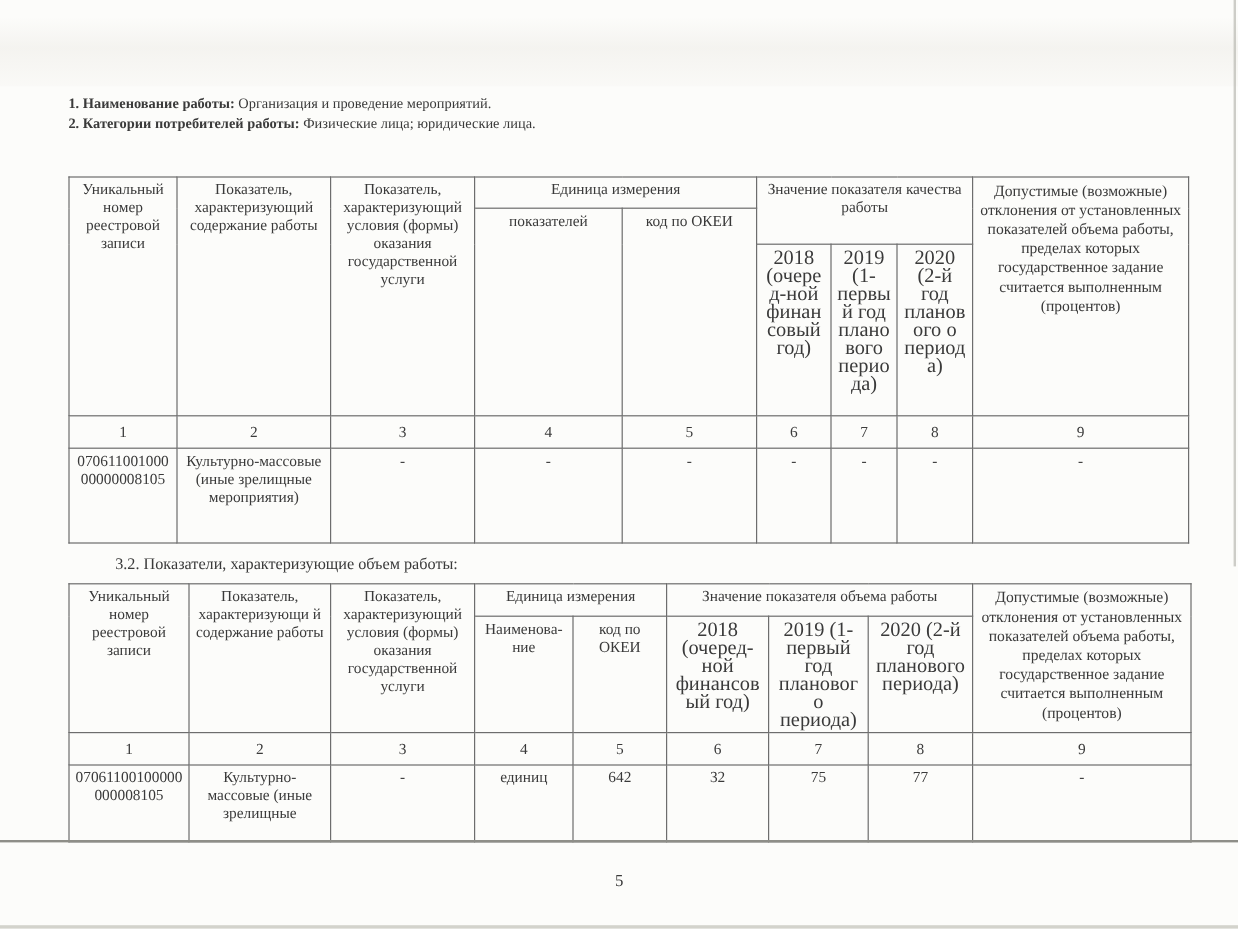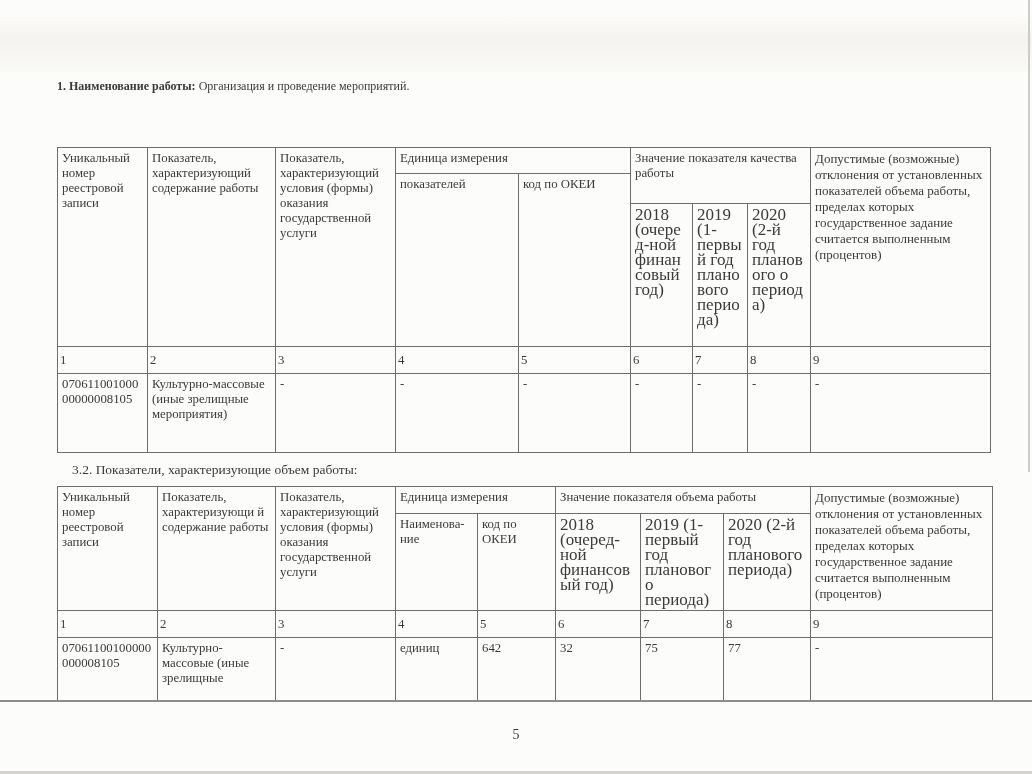--- a/index.html
+++ b/index.html
@@ -25,30 +25,30 @@
   .full-cut-line{
     position:absolute;left:0;top:700px;width:1032px;height:2px;
     background:#8e8e88;
   }
   .intro{
     position:absolute;left:57px;top:78px;width:940px;
     font-size:12px;line-height:16.5px;
   }
   .intro .b{font-weight:bold;}
   .caption-32{
-    position:absolute;left:72px;top:462px;
+    position:absolute;left:96px;top:462px;
     font-size:13.5px;
   }
   table.doc{
     position:absolute;border-collapse:collapse;table-layout:fixed;
     font-size:12.8px;line-height:15px;color:#3a3a3a;
   }
   table.doc td{
     border:1px solid #6d6d6d;
-    vertical-align:top;
+    text-align:center;vertical-align:top;
     padding:3px 4px;overflow:hidden;
   }
   table.doc td.year{overflow-wrap:anywhere;font-size:17px;}
   table.doc tr.nums td{vertical-align:middle;padding:2px;}
   table.doc td.devi{font-size:13px;line-height:16px;margin-top:36px;}
   #t1{left:57px;top:147px;width:933px;}
   #t2{left:57px;top:486px;width:935px;}
   .h26{height:26px;} .h30{height:30px;} .h143{height:143px;}
   .h27{height:27px;} .h79{height:79px;}
   .h28{height:27px;} .h97{height:97px;} .h64{height:64px;}
@@ -58,20 +58,21 @@
   }
 </style>
 </head>
 <body>
 
 <div class="scan-top-noise"></div>
 <div class="scan-right-edge"></div>
 
 <div class="intro">
   <div><span class="b">1. Наименование работы:</span><span> Организация и проведение мероприятий.</span></div>
+  <div><span class="b">2. Категории потребителей работы:</span><span> Физические лица; юридические лица.</span></div>
 </div>
 
 <table class="doc" id="t1">
   <colgroup>
     <col style="width:90px">
       <col style="width:128px">
       <col style="width:120px">
     <col style="width:123px">
       <col style="width:112px">
       <col style="width:62px">

